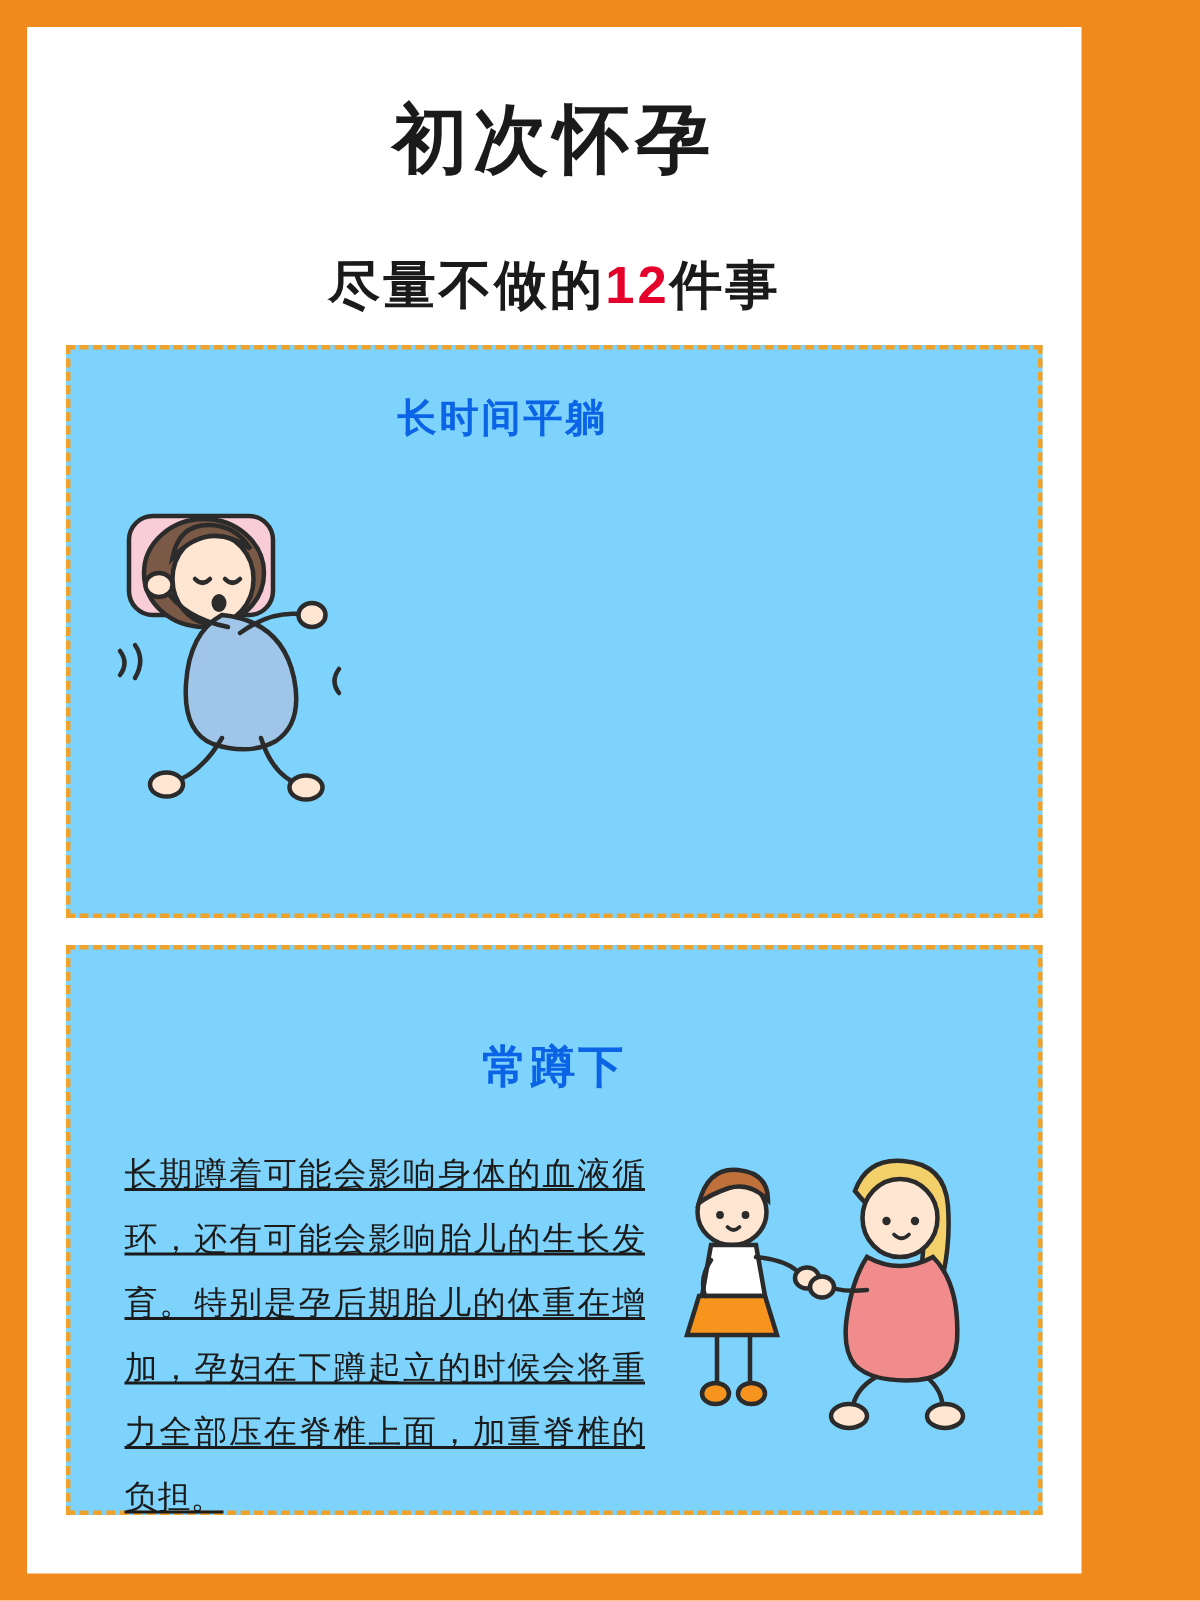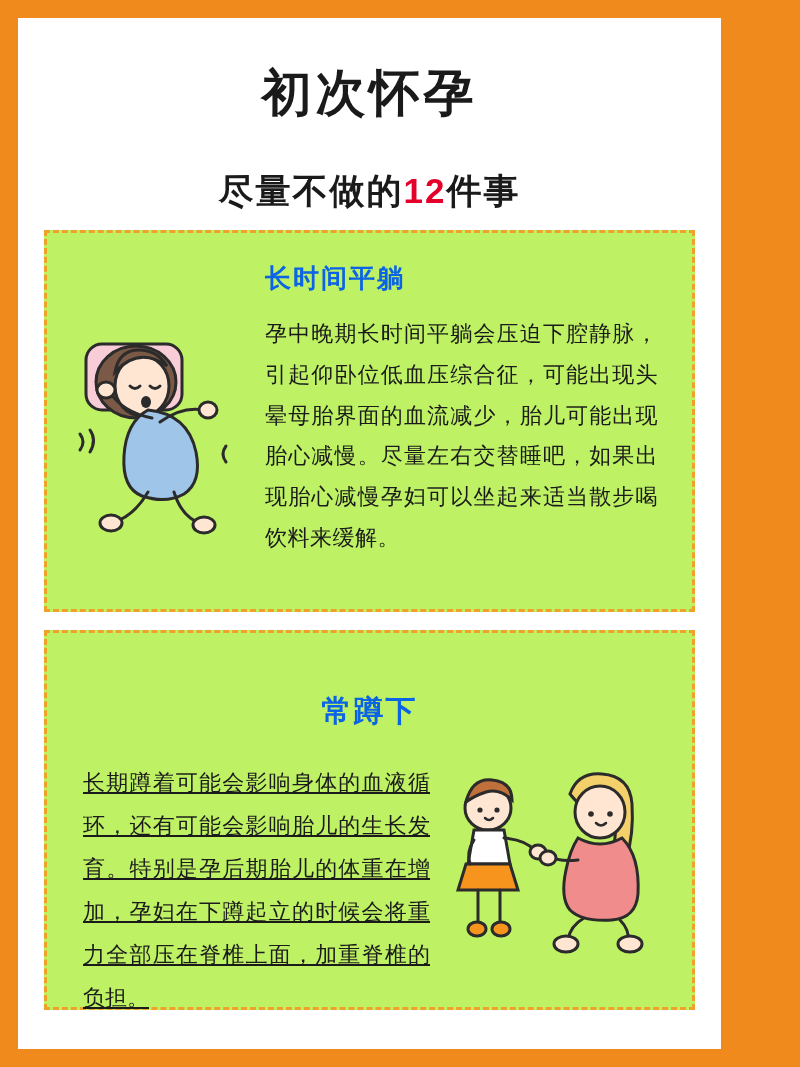--- a/index.html
+++ b/index.html
@@ -43,21 +43,21 @@
     margin-top: 44px;
   }
   .title-num {
     color: #e4002b;
   }
   .card {
     position: relative;
     margin: 0 26px 18px 26px;
     border: 3px dashed #f0a12a;
     box-sizing: border-box;
-    background: #bef264;
+    background: #7dd3fc;
   }
   .card-1 {
     height: 382px;
     display: flex;
     align-items: flex-start;
   }
   .card-2 {
     height: 380px;
   }
   .illus {
@@ -156,21 +156,20 @@
         <ellipse cx="55" cy="217" rx="11" ry="8" fill="#ffe6d2" stroke="#2b2b2b" stroke-width="3"></ellipse>
         <ellipse cx="148" cy="219" rx="11" ry="8" fill="#ffe6d2" stroke="#2b2b2b" stroke-width="3"></ellipse>
 
         <path d="M24 128 q6 8 0 16" stroke="#2b2b2b" stroke-width="3" fill="none" stroke-linecap="round"></path>
         <path d="M34 124 q7 10 0 22" stroke="#2b2b2b" stroke-width="3" fill="none" stroke-linecap="round"></path>
         <path d="M170 140 q-6 8 0 16" stroke="#2b2b2b" stroke-width="3" fill="none" stroke-linecap="round"></path>
       </svg>
     </div>
     <div class="card-body">
       <div class="sec-head center-left">长时间平躺</div>
-      <div class="para">孕中晚期长时间平躺会压迫下腔静脉，引起仰卧位低血压综合征，可能出现头晕母胎界面的血流减少，胎儿可能出现胎心减慢。尽量左右交替睡吧，如果出现胎心减慢孕妇可以坐起来适当散步喝饮料来缓解。</div>
     </div>
   </div>
 
   <div class="card card-2">
     <div class="c2-head">常蹲下</div>
     <div class="c2-flow">
       <div class="c2-img">
         <svg width="212" height="200" viewBox="0 0 212 200">
 
           <g>

